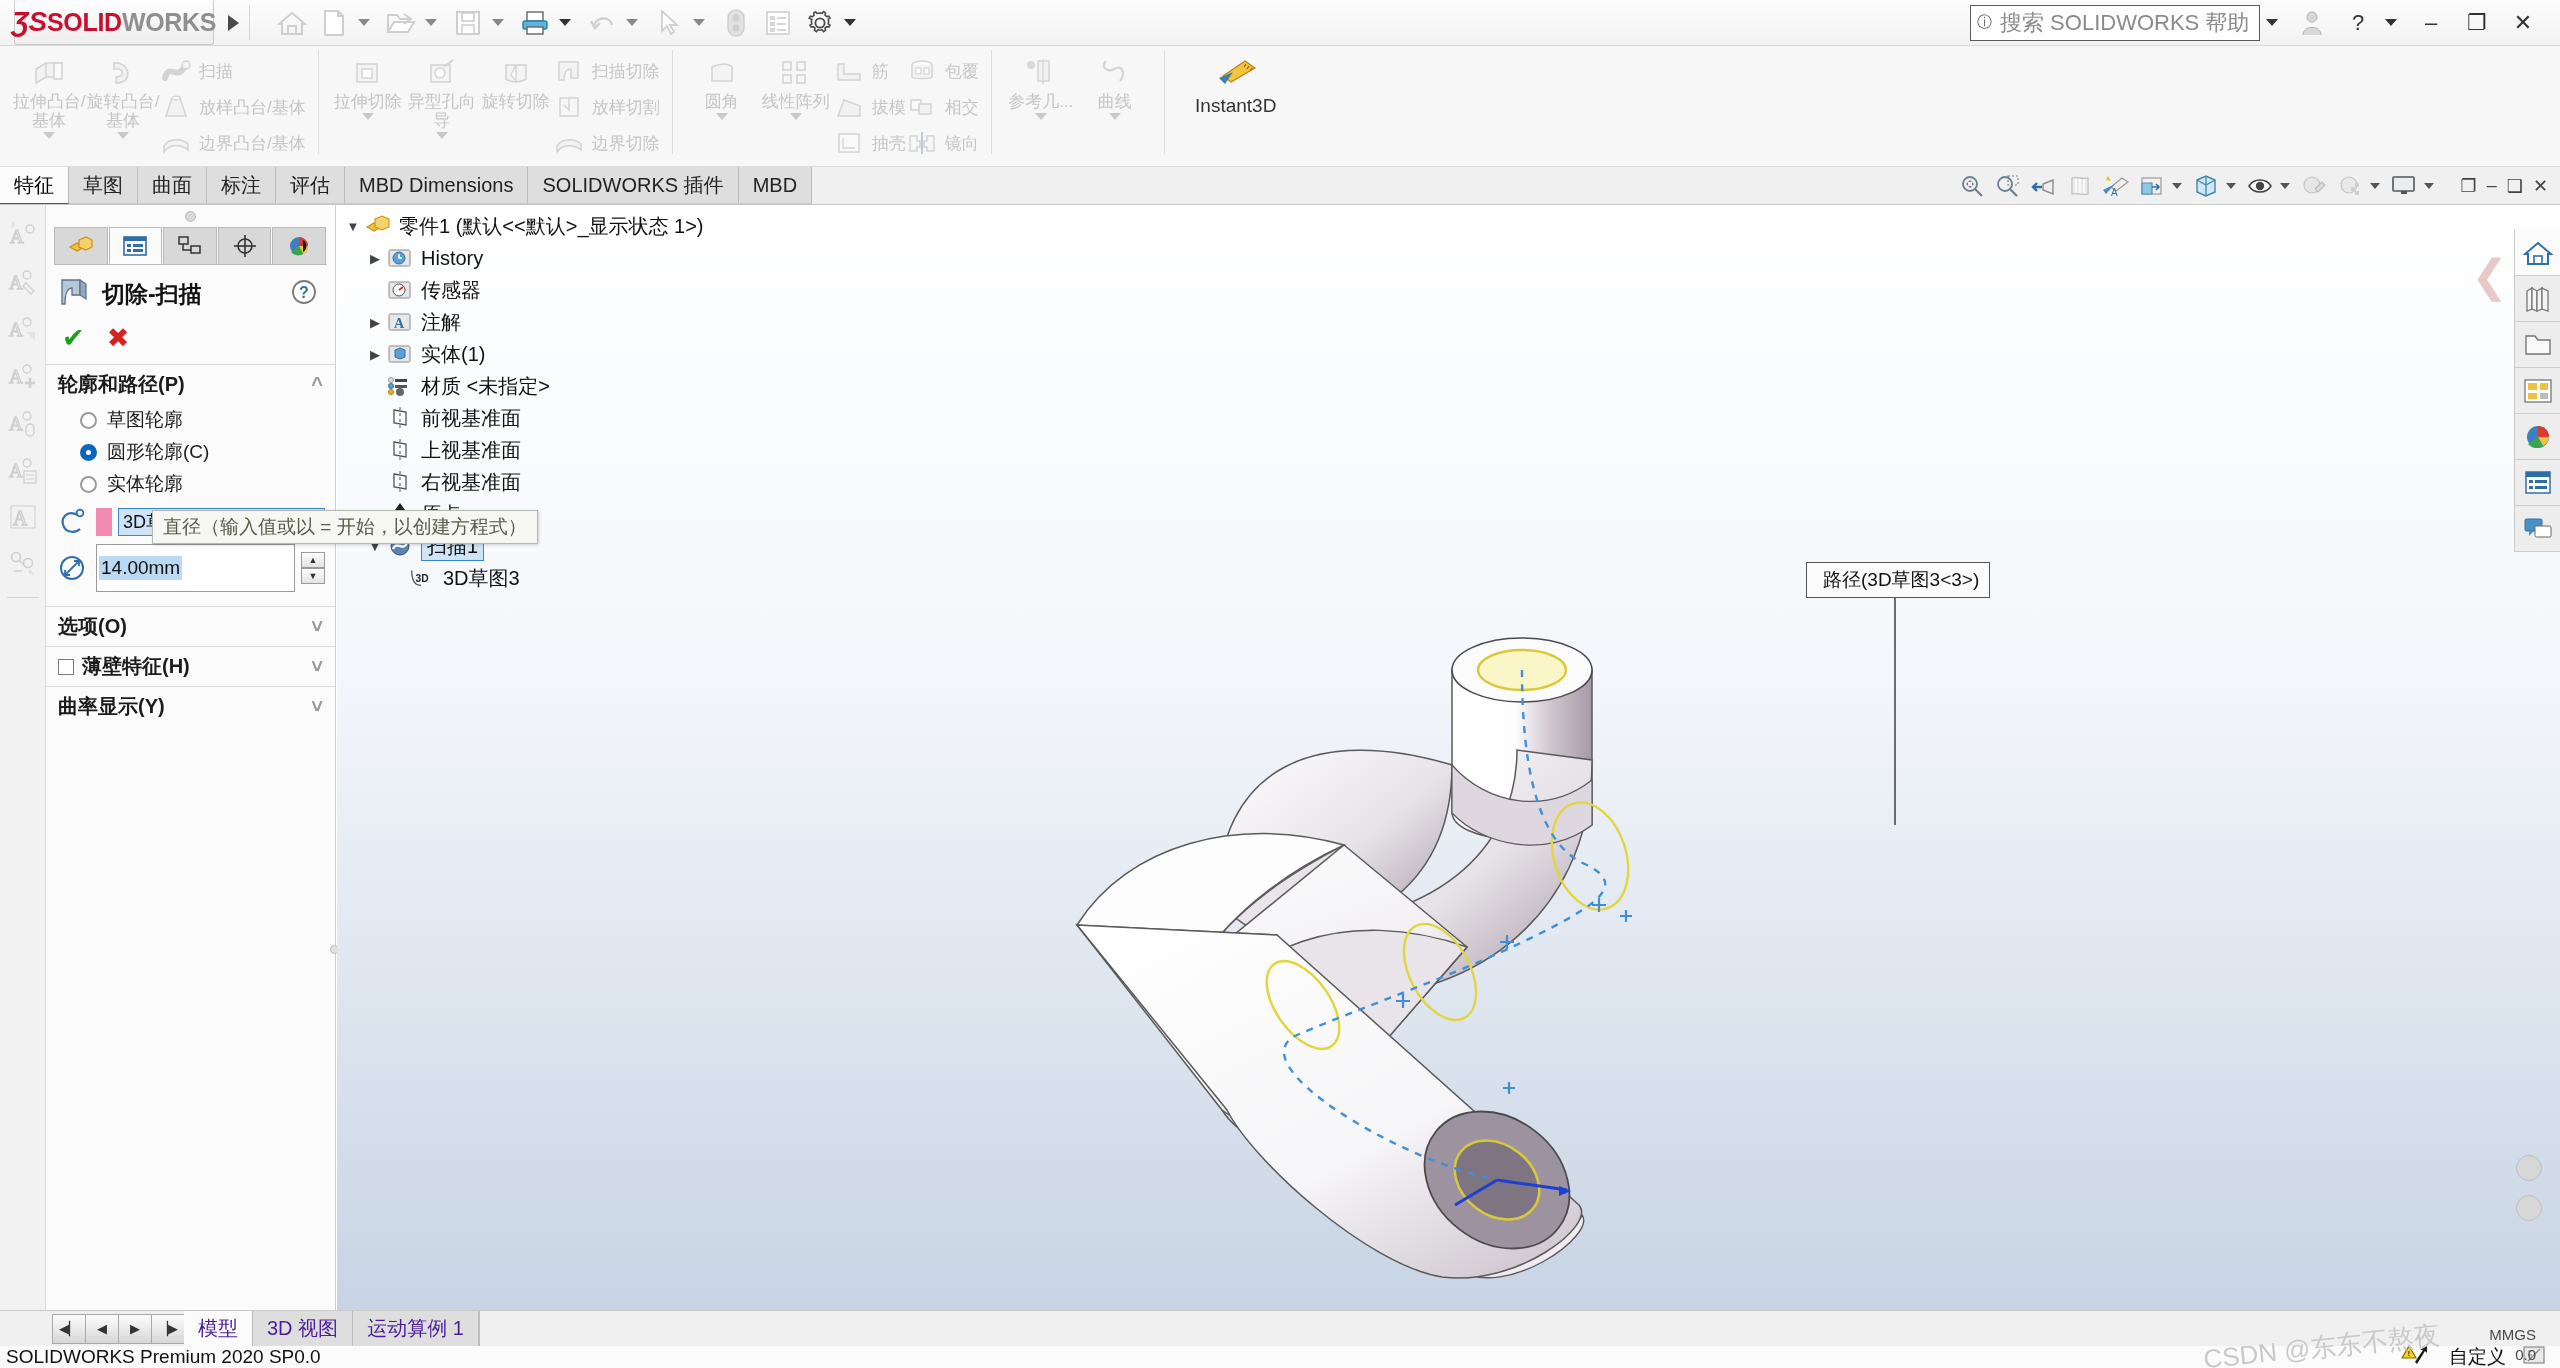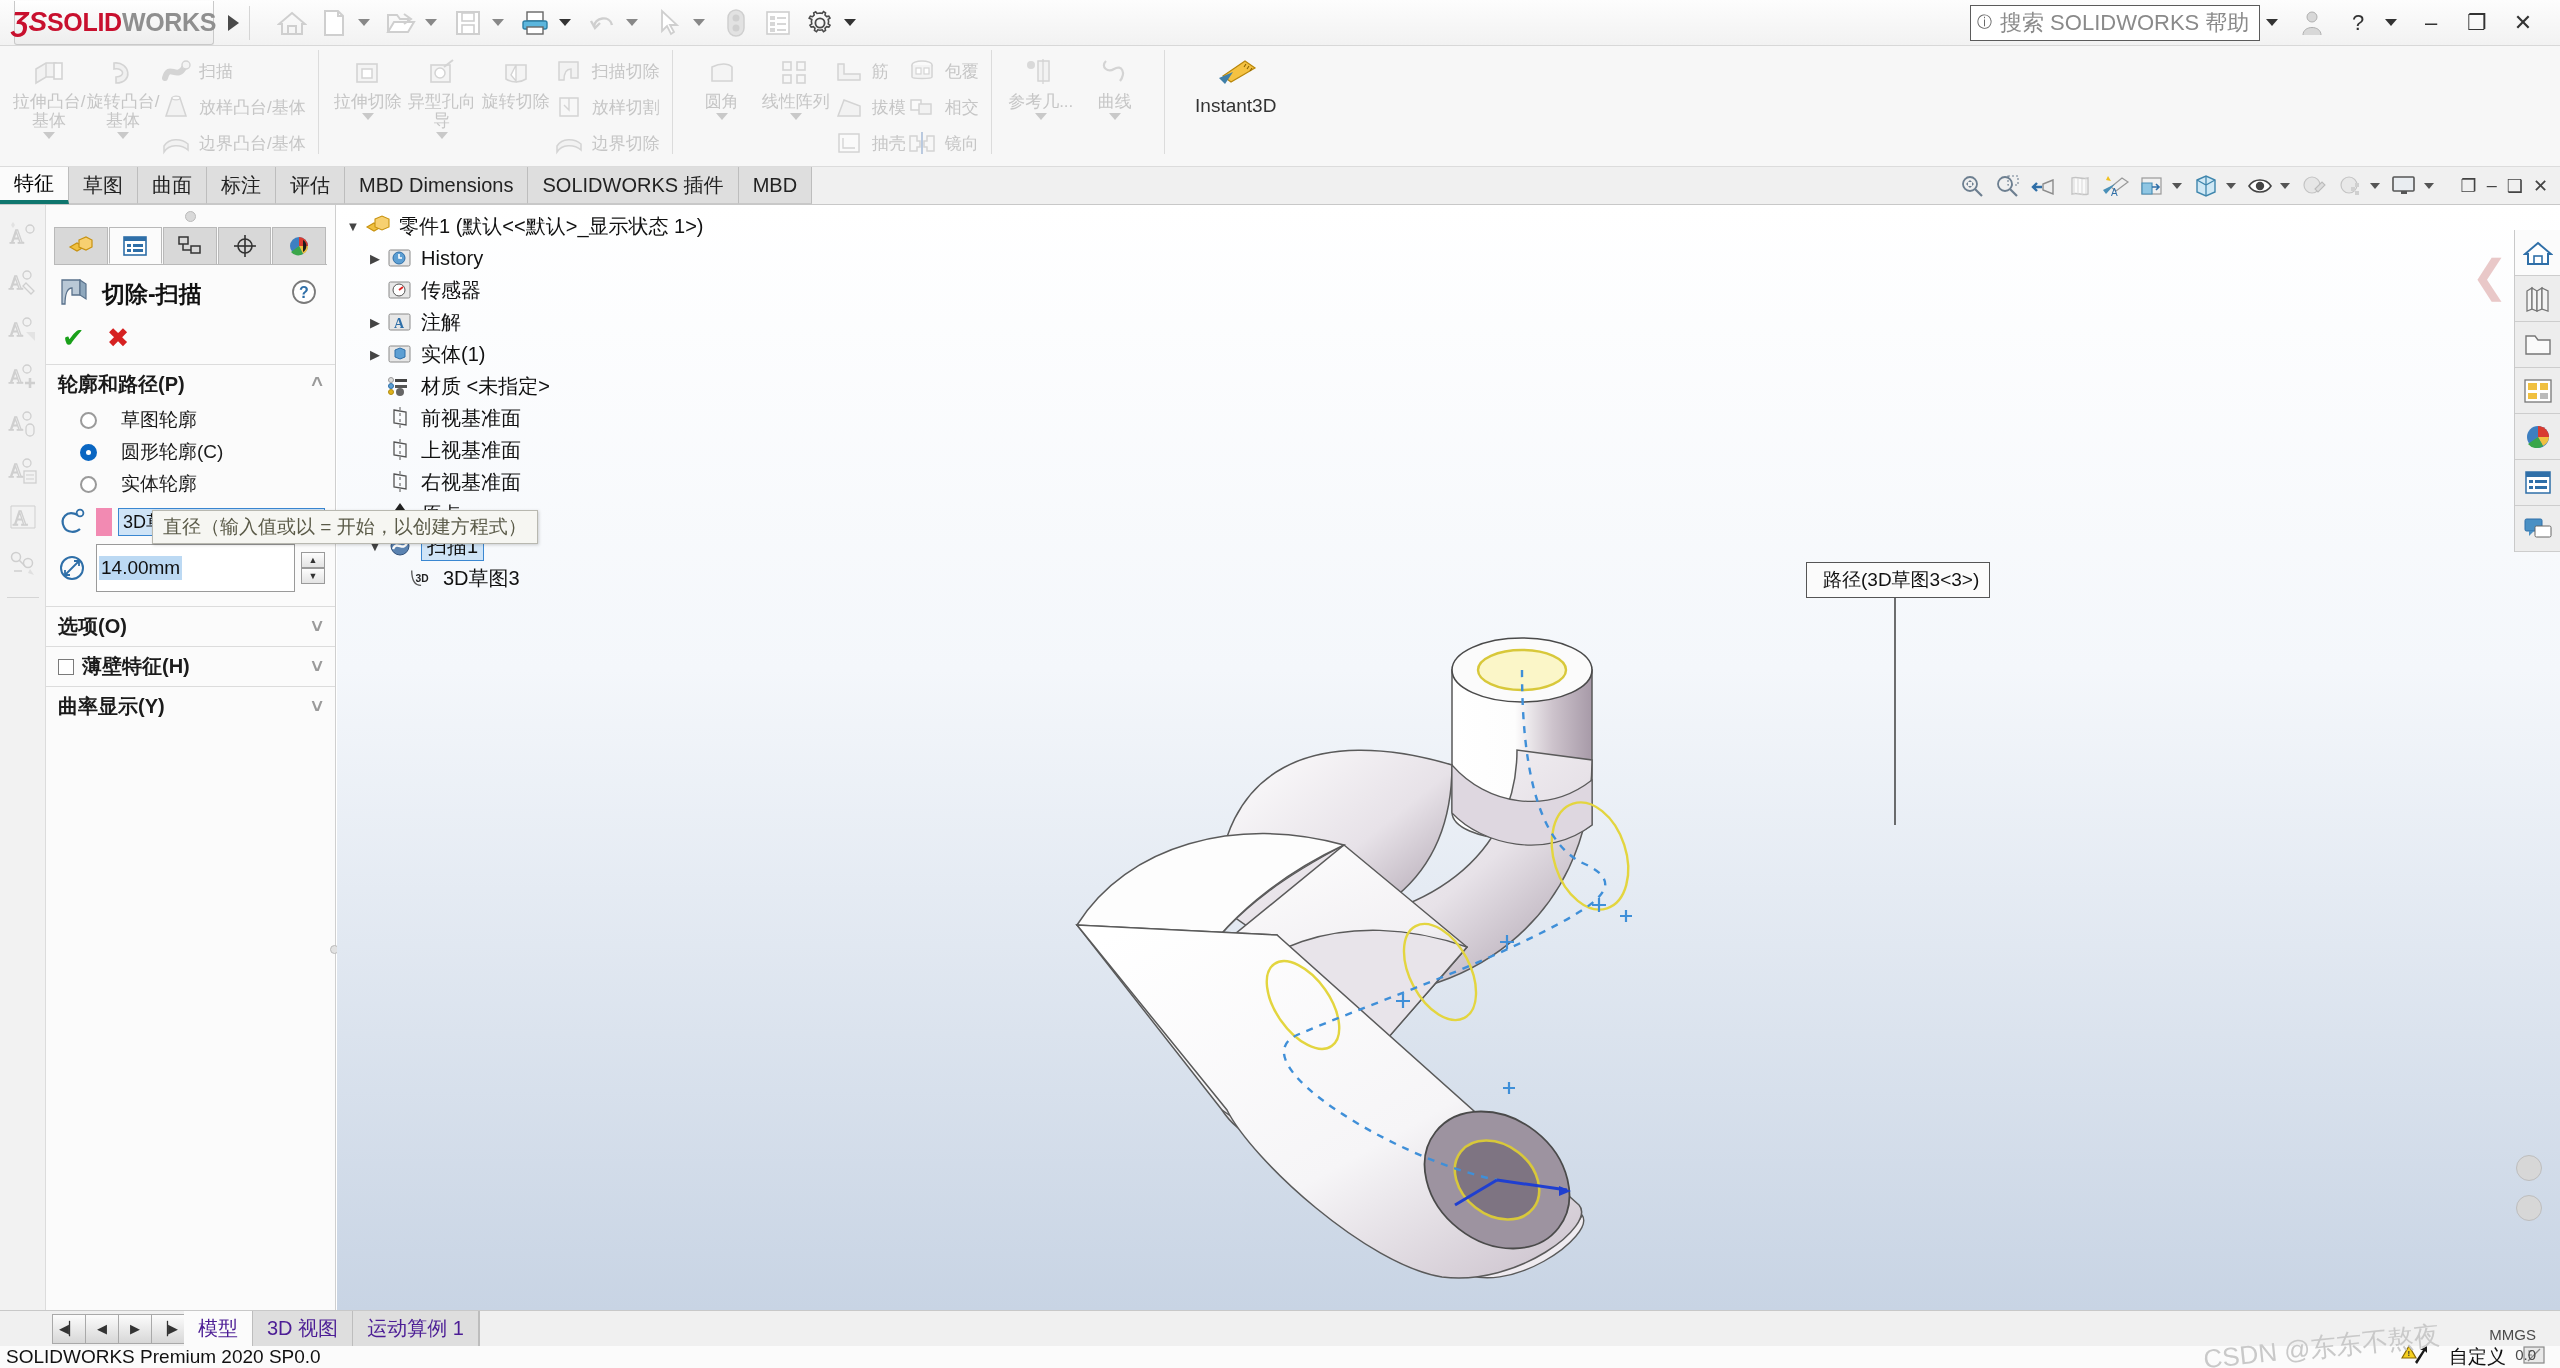--- a/index.html
+++ b/index.html
@@ -88,21 +88,21 @@
   
   .tabsrow {
     position:absolute; left:0; top:167px; width:2560px; height:38px;
     background:#f0f0f0; border-bottom:1px solid #c8c8c8;
     display:flex; align-items:stretch;
   }
   .tab {
     display:flex;align-items:center; padding:0 14px; font-size:20px; color:#222;
     background:#dedede; border-right:1px solid #bdbdbd; border-bottom:1px solid #c8c8c8;
   }
-  .tab.active { background:#fbfbfb; border-bottom:4px solid #0f766e; color:#000; }
+  .tab.active { background:#fbfbfb; border-bottom:1px solid #0f766e; color:#000; }
   .tabs-fill { flex:1; background:#f0f0f0; }
   .viewtools { display:flex; align-items:center; gap:2px; padding:0 10px; }
   .vt { width:34px;height:34px;display:flex;align-items:center;justify-content:center; }
   .vcaret { width:0;height:0;border-left:5px solid transparent;border-right:5px solid transparent;
             border-top:6px solid #555; margin-left:1px; margin-right:5px;}
   .winbtns { display:flex; align-items:center; gap:10px; padding:0 12px; color:#444; font-size:18px;}
 
   
   .rail {
     position:absolute; left:0; top:205px; width:46px; height:1105px;
@@ -128,21 +128,21 @@
   .pm-title .t { font-size:23px; font-weight:bold; color:#111; }
   .pm-help { margin-left:auto; margin-right:6px; }
   .pm-ok { display:flex; gap:22px; padding:6px 0 10px 16px; font-size:27px; }
   .pm-ok .ck { color:#1aa01a; font-weight:bold; }
   .pm-ok .xx { color:#d62121; font-weight:bold; }
   .pm-sec {
     display:flex;align-items:center; height:40px; border-top:1px solid #dcdcdc;
     padding:0 12px; font-size:20px; font-weight:bold; color:#1b1b1b;
   }
   .pm-sec .chev { margin-left:auto; color:#9a9a9a; font-size:20px; }
-  .radio-row { display:flex;align-items:center; gap:24px; padding:3px 0 3px 34px; font-size:19px; color:#1b1b1b;}
+  .radio-row { display:flex;align-items:center; gap:10px; padding:3px 0 3px 34px; font-size:19px; color:#1b1b1b;}
   .radio { width:17px;height:17px;border-radius:50%;border:2px solid #9a9a9a; background:#fff;
            display:inline-block; position:relative; }
   .radio.on { border-color:#0a66c2; background:#0a66c2; }
   .radio.on::after { content:""; position:absolute; left:4px; top:4px; width:5px;height:5px;
                      border-radius:50%; background:#fff; }
   .field-row { display:flex; align-items:center; gap:6px; padding:6px 10px 0 8px; }
   .f-ic { width:36px;height:32px; display:flex;align-items:center;justify-content:center; }
   .pink { width:16px; height:28px; background:#f28ab2; }
   .sel-input {
     flex:1; height:28px; background:#cfe4f7; border:1px solid #3a87d1;

